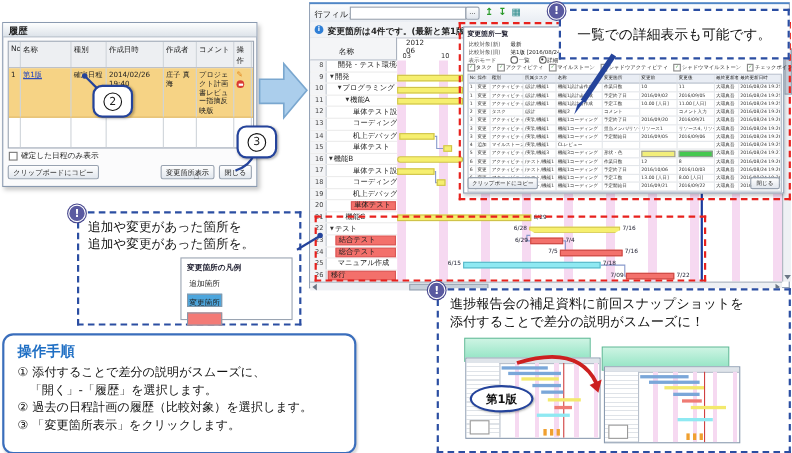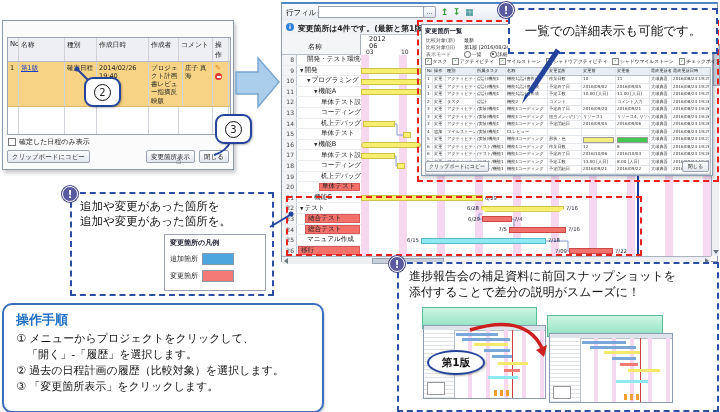--- a/index.html
+++ b/index.html
@@ -112,21 +112,21 @@
          vertical-align:middle;margin-right:1px;background:#fff;position:relative;}
   .radio.sel:after{content:"";position:absolute;left:0.9px;top:0.9px;width:2.2px;height:2.2px;border-radius:50%;background:#333;}
   
   .blue-dash{border:2.5px dashed #2b4ea2;background:#fff;z-index:5;}
   #top-callout{left:508px;top:8px;width:206px;height:42px;display:flex;align-items:center;justify-content:center;}
   #top-callout div{font-size:12.5px;color:#111;}
   #left-callout{left:70px;top:192px;width:200px;height:100px;}
   #left-callout .txt{position:absolute;left:8px;top:5px;font-size:11.5px;line-height:1.3;color:#111;}
   #legend{position:absolute;left:92px;top:40px;width:100px;height:55px;background:#fff;border:1px solid #9aa4b2;}
   #legend-title{position:absolute;left:5px;top:3px;font-size:7px;font-weight:bold;color:#223;}
-  .leg-row{position:absolute;left:5px;font-size:7px;display:flex;align-items:center;gap:4px;}
+  .leg-row{position:absolute;left:5px;font-size:7px;display:flex;align-items:center;gap:4px;flex-direction:column;}
   .leg-sw{width:30px;height:10px;border:1px solid #8899aa;}
   #bottom-callout{left:397px;top:262px;width:318px;height:146px;}
   #bottom-callout .txt{position:absolute;left:10px;top:5px;font-size:12px;line-height:1.3;color:#111;}
   .green-band{position:absolute;background:linear-gradient(#cdf4e3,#8fe3c2);border:1px solid #5fbb96;z-index:1;}
   .mini{position:absolute;background:#fff;border:1px solid #8b9bb0;z-index:2;overflow:hidden;}
   .mini .mhead{position:absolute;left:0;top:0;right:0;height:4px;background:#dfe4ea;border-bottom:0.5px solid #b8c0cc;}
   .mini .mleft{position:absolute;left:0;top:4px;bottom:0;width:30px;border-right:0.5px solid #b8c0cc;
     background:repeating-linear-gradient(#fff 0 3px,#dfe3e8 3px 4px);}
   .mini .mtl{position:absolute;left:30px;top:4px;right:0;bottom:0;
     background:repeating-linear-gradient(90deg,transparent 0 14px,#f6d9f1 14px 18px);}
@@ -152,37 +152,38 @@
     box-shadow:0 0 0 1px #47478e;color:#fff;font-size:10px;font-weight:bold;display:flex;
     align-items:center;justify-content:center;z-index:8;}
   #connector-svg{left:0;top:0;z-index:7;pointer-events:none;}
 </style>
 </head>
 <body>
 
 <div id="stage">
 
   <div class="abs" id="history-dialog">
+    <div class="abs" id="dlg-title">履歴</div>
     <div class="abs" id="dlg-table">
         <div class="drow dhead">
           <div class="dcell" style="width: 11px;">No</div>
           <div class="dcell" style="width: 46px;">名称</div>
           <div class="dcell" style="width: 32px;">種別</div>
           <div class="dcell" style="width: 52px;">作成日時</div>
           <div class="dcell" style="width: 30px;">作成者</div>
           <div class="dcell" style="width: 34px;">コメント</div>
           <div class="dcell" style="width: 16px;">操作</div>
         </div>
         <div class="drow damber">
           <div class="dcell" style="width: 11px;">1</div>
           <div class="dcell" style="width: 46px;"><span class="link">第1版</span></div>
           <div class="dcell" style="width: 32px;">確定日程</div>
           <div class="dcell" style="width: 52px;">2014/02/26 19:40</div>
+          <div class="dcell" style="width: 30px;">庄子 真海</div>
           <div class="dcell" style="width: 34px;">プロジェクト計画書レビュー指摘反映版</div>
-          <div class="dcell" style="width: 30px;">庄子 真海</div>
           <div class="dcell" style="width: 16px;"><span class="pencil">✎</span><span class="minus"></span></div>
         </div>
         <div class="drow dfill">
           <div class="dcell" style="width: 11px;"></div>
           <div class="dcell" style="width: 46px;"></div>
           <div class="dcell" style="width: 32px;"></div>
           <div class="dcell" style="width: 52px;"></div>
           <div class="dcell" style="width: 30px;"></div>
           <div class="dcell" style="width: 34px;"></div>
           <div class="dcell" style="width: 16px;"></div>
@@ -287,21 +288,21 @@
           <div class="gnum">15</div>
           <div class="gname">
             <div class="glabel" style="margin-left: 22px;">
               <span>単体テスト</span>
             </div>
           </div>
         </div>
         <div class="grow">
           <div class="gnum">16</div>
           <div class="gname">
-            <div class="glabel" style="margin-left: 15px; text-align: center;">
+            <div class="glabel" style=" text-align: center;">
               <span class="garr">▼</span>
               <span>機能B</span>
             </div>
           </div>
         </div>
         <div class="grow">
           <div class="gnum">17</div>
           <div class="gname">
             <div class="glabel" style="margin-left: 22px;">
               <span>単体テスト設計</span>
@@ -718,21 +719,21 @@
       </div>
       <div class="mlegend"></div>
     </div>
     <div class="vbubble" style="left:28px;top:86px;width:54px;height:21px;">第1版</div>
   </div>
   <div class="abs bang" style="left:389px;top:256px;">!</div>
 
   <div class="abs" id="steps-box">
     <div id="steps-title">操作手順</div>
     <div id="steps-list">
-      <div>① メニューからプロジェクトをクリックして、</div>
+      <div>① 添付することで差分の説明がスムーズに、</div>
       <div>　「開く」-「履歴」を選択します。</div>
       <div>② 過去の日程計画の履歴（比較対象）を選択します。</div>
       <div>③ 「変更箇所表示」をクリックします。</div>
     </div>
   </div>
 
   <svg class="abs" id="connector-svg" width="720" height="412">
     <polygon points="236,72 258,72 258,58 279,82 258,107 258,94 236,94" fill="#abceec" stroke="#7aa7cf" stroke-width="1.5"></polygon>
     <line x1="92" y1="84" x2="78" y2="70" stroke="#24439b" stroke-width="2"></line>
     <circle cx="77" cy="69" r="2.5" fill="#24439b"></circle>

